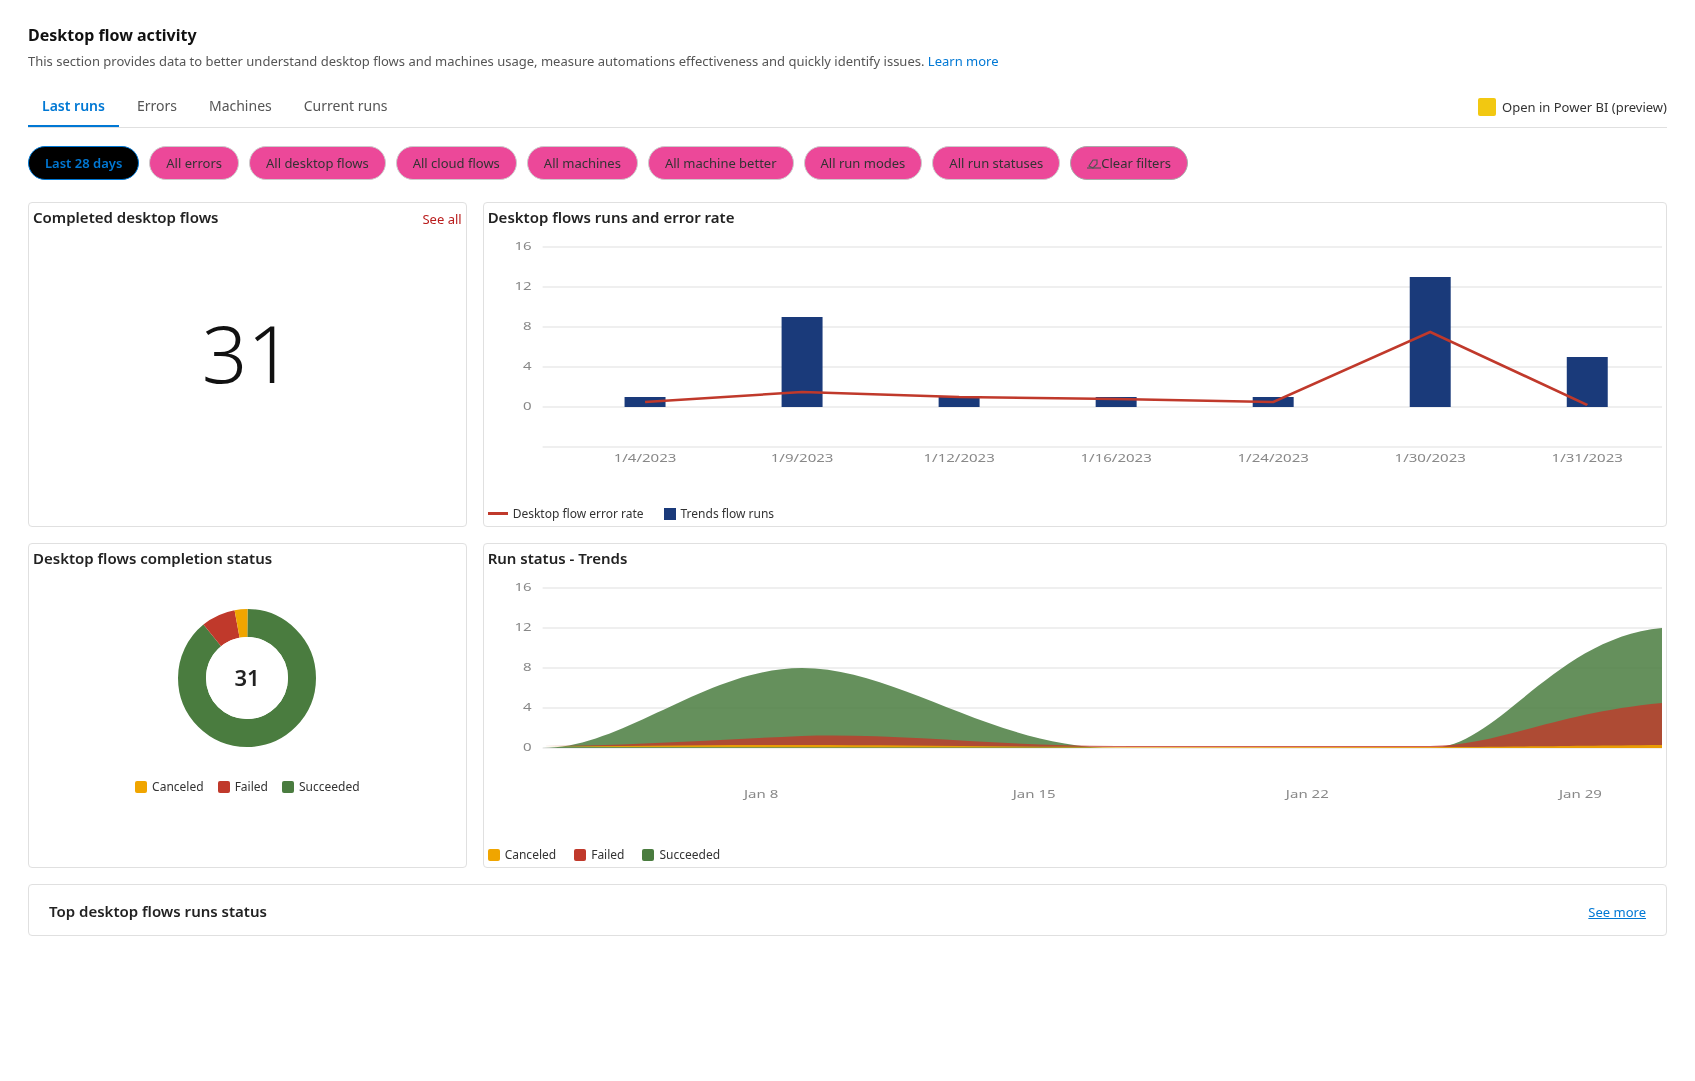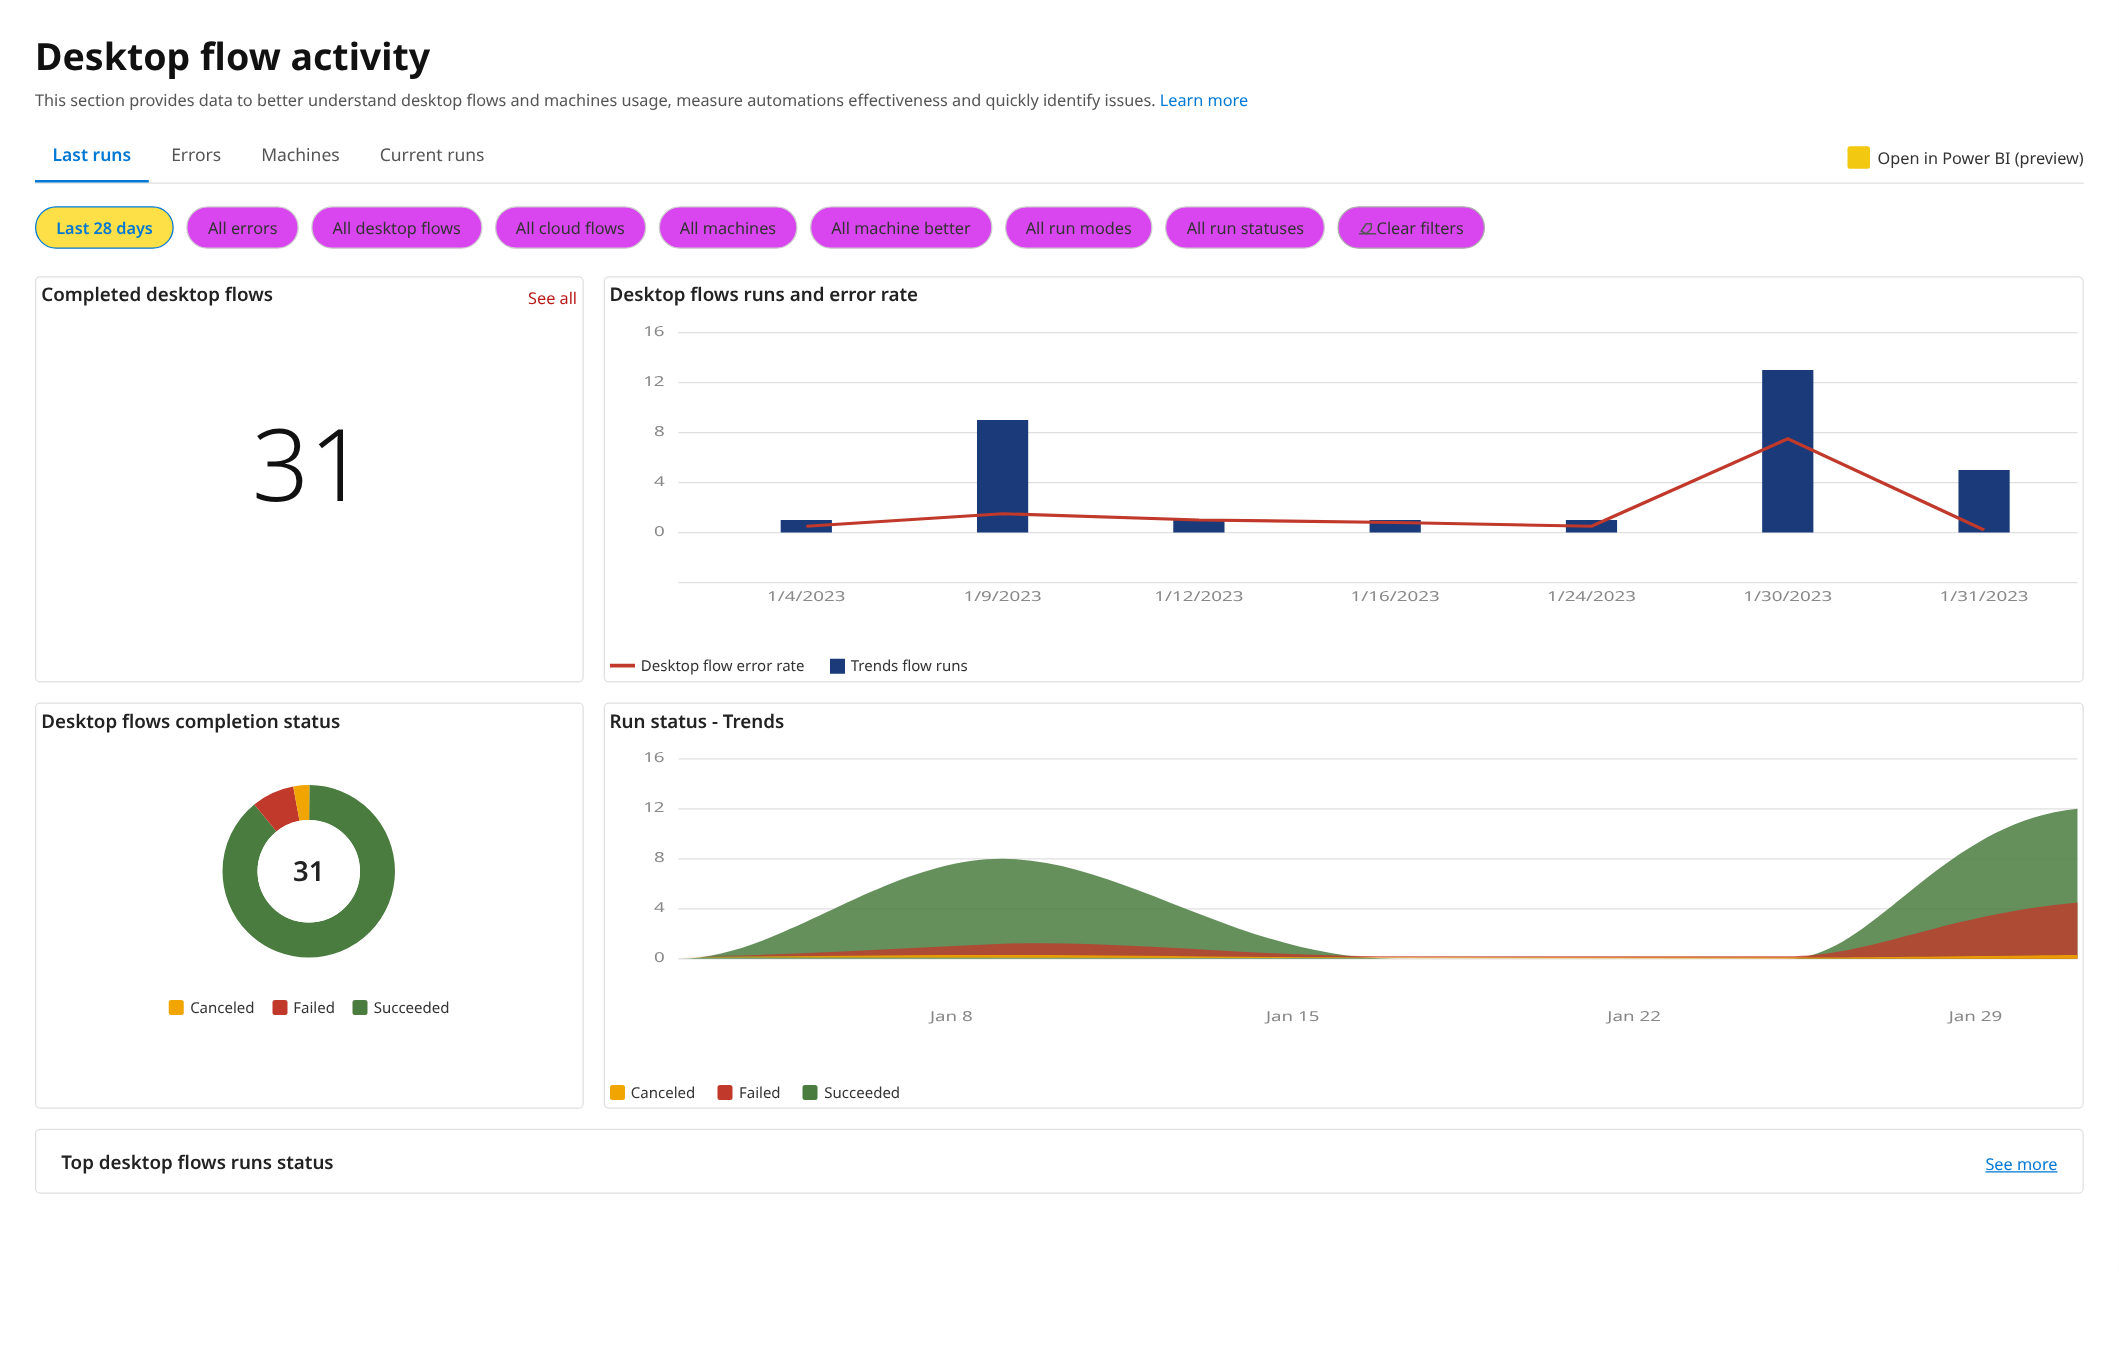--- a/index.html
+++ b/index.html
@@ -1,28 +1,28 @@
 <!DOCTYPE html>
 <html><head>
   <meta charset="utf-8">
   <style>
     * { box-sizing: border-box; margin: 0; padding: 0; }
     body { font-family: 'Segoe UI', system-ui, sans-serif; background: #f5f5f5; color: #333; font-size: 14px; }
     .page { background: #fff; min-height: 1081px; padding: 24px 28px; }
-    .page-title { font-size: 30px; font-weight: 700; color: #111; margin-bottom: 6px; }
+    .page-title { font-size: 16px; font-weight: 700; color: #111; margin-bottom: 6px; }
     .page-subtitle { font-size: 13px; color: #555; margin-bottom: 16px; }
     .page-subtitle a { color: #0078d4; text-decoration: none; }
     .tabs-bar { display: flex; align-items: center; border-bottom: 1px solid #e0e0e0; margin-bottom: 18px; }
     .tab { padding: 10px 14px; font-size: 14px; color: #555; cursor: pointer; border-bottom: 2px solid transparent; margin-right: 4px; }
     .tab.active { color: #0078d4; border-bottom: 2px solid #0078d4; font-weight: 600; }
     .powerbi-link { margin-left: auto; display: flex; align-items: center; gap: 6px; font-size: 13px; color: #333; cursor: pointer; }
     .powerbi-icon { width: 18px; height: 18px; background: #f2c811; border-radius: 2px; display: inline-block; }
     .filters-bar { display: flex; align-items: center; gap: 10px; flex-wrap: wrap; margin-bottom: 22px; }
-    .filter-chip { padding: 7px 16px; border-radius: 20px; border: 1px solid #ccc; background: #d946ef; font-size: 13px; cursor: pointer; color: #333; white-space: nowrap; }
-    .filter-chip.active { background: #fde047; border-color: #0078d4; color: #0078d4; font-weight: 600; }
+    .filter-chip { padding: 7px 16px; border-radius: 20px; border: 1px solid #ccc; background: #ec4899; font-size: 13px; cursor: pointer; color: #333; white-space: nowrap; }
+    .filter-chip.active { background: #000000; border-color: #0078d4; color: #0078d4; font-weight: 600; }
     .filter-chip.clear { display: flex; align-items: center; gap: 0; border-color: #aaa; }
     .main-grid { display: grid; grid-template-columns: 1fr 2.7fr; gap: 16px; margin-bottom: 16px; }
     .card { background: #fff; border: 1px solid #e0e0e0; border-radius: 4px; padding: 4px; }
     .card-title { font-size: 15px; font-weight: 600; color: #222; margin-bottom: 4px; }
     .see-all { font-size: 13px; color: #b91c1c; text-decoration: none; cursor: pointer; }
     .completed-header { display: flex; justify-content: space-between; align-items: center; margin-bottom: 10px; }
     .big-number { font-size: 80px; font-weight: 300; color: #111; display: flex; align-items: center; justify-content: center; height: 220px; }
     .chart-container { width: 100%; height: 260px; position: relative; }
     .legend { display: flex; align-items: center; gap: 20px; margin-top: 8px; font-size: 12px; }
     .legend-item { display: flex; align-items: center; gap: 5px; }

